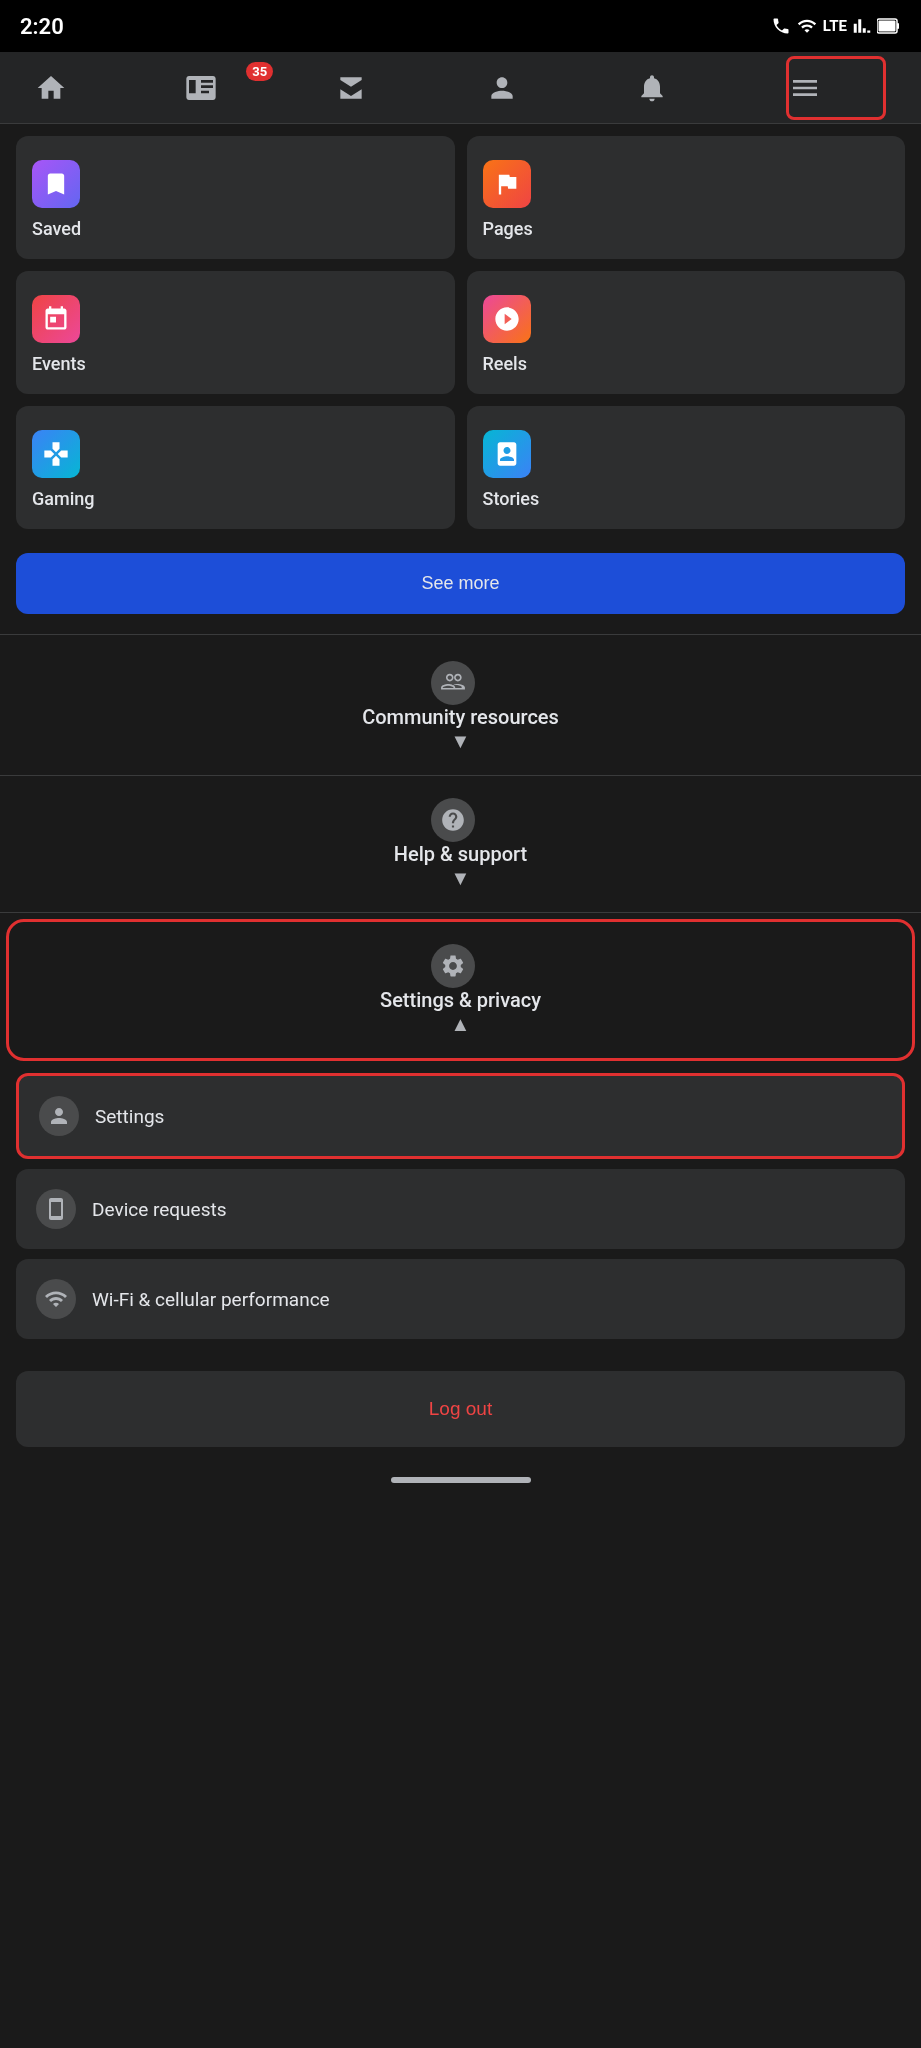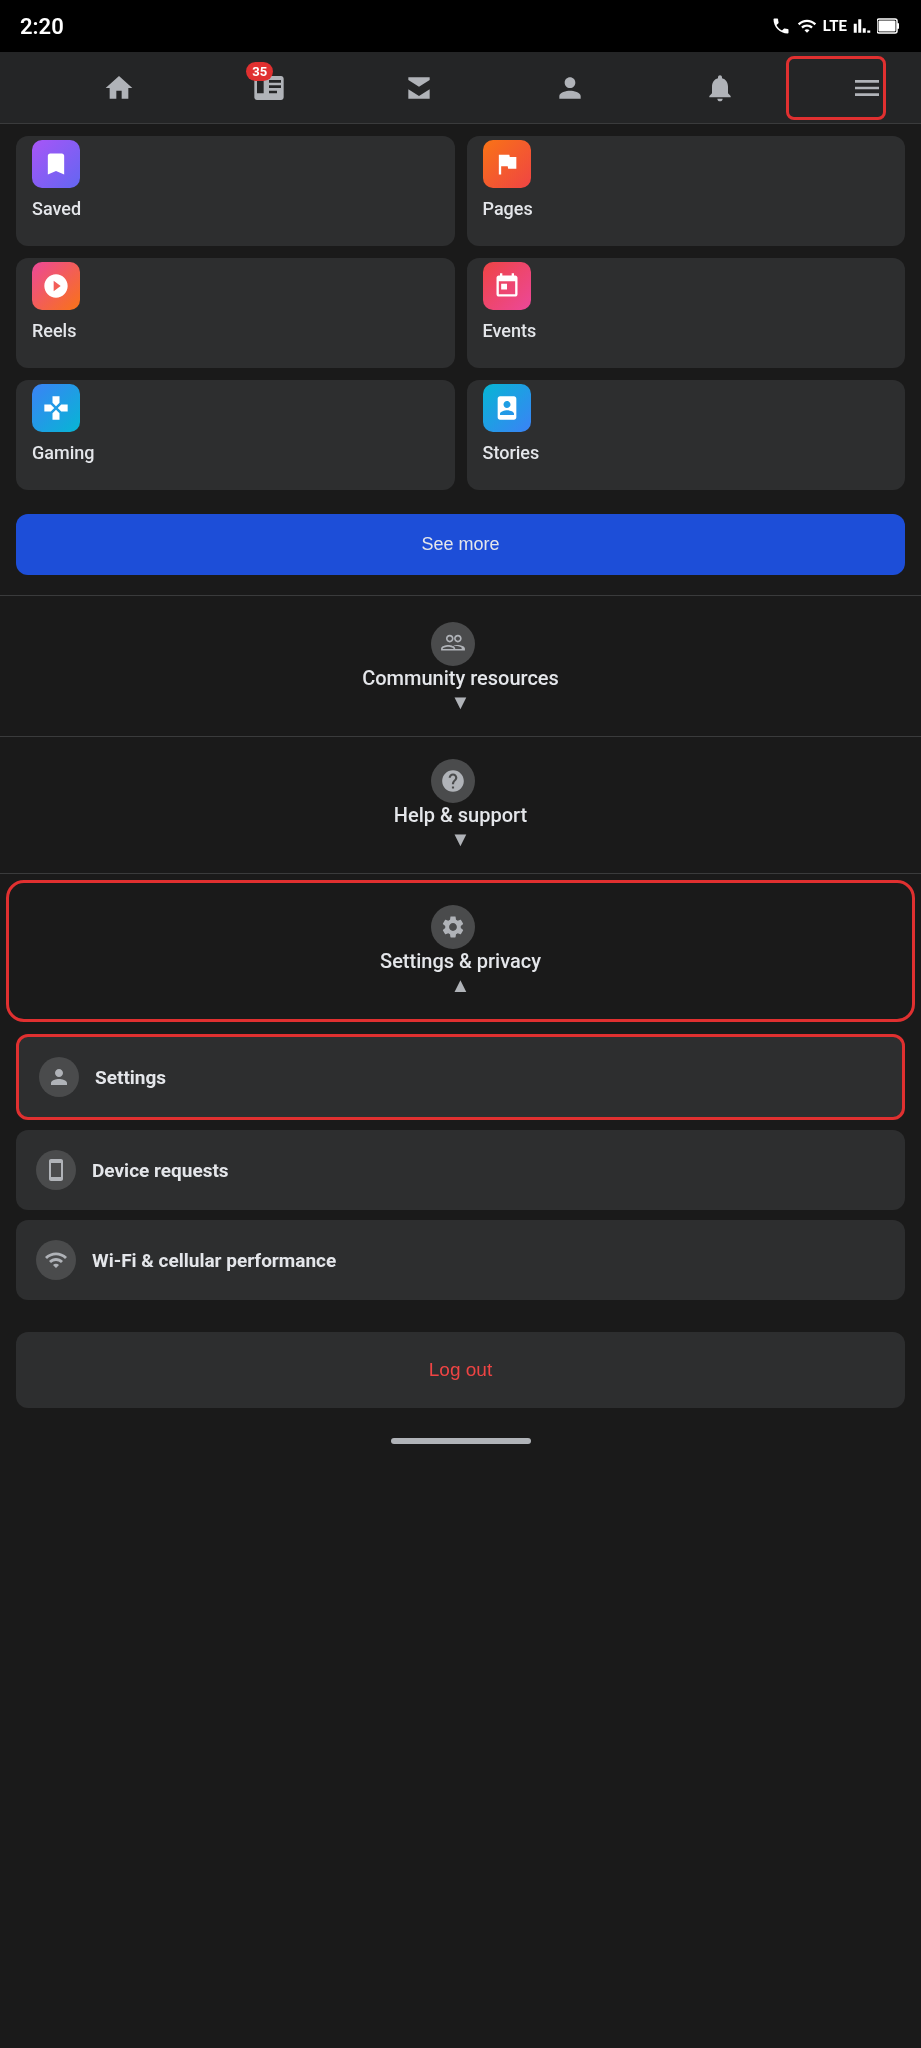--- a/index.html
+++ b/index.html
@@ -43,21 +43,21 @@
       display: flex;
       align-items: center;
       justify-content: space-around;
       padding: 0 10px;
       height: 72px;
       border-bottom: 1px solid #3a3b3c;
     }
     .nav-item {
       display: flex;
       align-items: center;
-      justify-content: flex-end;
+      justify-content: flex-start;
       width: 100px;
       height: 64px;
       cursor: pointer;
       position: relative;
       border-radius: 8px;
     }
     .nav-item svg {
       width: 32px;
       height: 32px;
       fill: #b0b3b8;
@@ -92,21 +92,21 @@
     }
     .grid-row {
       display: flex;
       gap: 12px;
       margin-bottom: 12px;
     }
     .grid-item {
       flex: 1;
       background: #2d2e2f;
       border-radius: 12px;
-      padding: 4px 16px 20px 16px;
+      padding: 24px 16px 20px 16px;
       cursor: pointer;
       display: flex;
       flex-direction: column;
       align-items: flex-start;
       min-height: 110px;
     }
     .grid-item-icon {
       width: 48px;
       height: 48px;
       margin-bottom: 10px;
@@ -195,21 +195,21 @@
       border-radius: 50%;
       background: #4a4b4c;
       display: flex;
       align-items: center;
       justify-content: center;
       margin-right: 16px;
       flex-shrink: 0;
     }
     .settings-sub-label {
       font-size: 19px;
-      font-weight: 700;
+      font-weight: 400;
       color: #e4e6ea;
     }
 
     
     .logout-btn {
       margin: 10px 16px 20px 16px;
       background: #2d2e2f;
       border: none;
       border-radius: 12px;
       padding: 27px;
@@ -385,37 +385,37 @@
             </svg>
           </div>
         </div>
         <span class="grid-item-label">Pages</span>
       </div>
     </div>
 
     <div class="grid-row">
       <div class="grid-item">
         <div class="grid-item-icon">
+          <div class="icon-events">
+            <svg viewBox="0 0 24 24" fill="white" width="28" height="28">
+              <path d="M19 3h-1V1h-2v2H8V1H6v2H5c-1.11 0-1.99.9-1.99 2L3 19c0 1.1.89 2 2 2h14c1.1 0 2-.9 2-2V5c0-1.1-.9-2-2-2zm0 16H5V8h14v11zM7 10h5v5H7z"></path>
+            </svg>
+          </div>
+        </div>
+        <span class="grid-item-label">Events</span>
+      </div>
+      <div class="grid-item">
+        <div class="grid-item-icon">
           <div class="icon-reels">
             <svg viewBox="0 0 24 24" fill="white" width="28" height="28">
               <path d="M12 2C6.48 2 2 6.48 2 12s4.48 10 10 10 10-4.48 10-10S17.52 2 12 2zm-2 14.5v-9l6 4.5-6 4.5z"></path>
             </svg>
           </div>
         </div>
         <span class="grid-item-label">Reels</span>
-      </div>
-      <div class="grid-item">
-        <div class="grid-item-icon">
-          <div class="icon-events">
-            <svg viewBox="0 0 24 24" fill="white" width="28" height="28">
-              <path d="M19 3h-1V1h-2v2H8V1H6v2H5c-1.11 0-1.99.9-1.99 2L3 19c0 1.1.89 2 2 2h14c1.1 0 2-.9 2-2V5c0-1.1-.9-2-2-2zm0 16H5V8h14v11zM7 10h5v5H7z"></path>
-            </svg>
-          </div>
-        </div>
-        <span class="grid-item-label">Events</span>
       </div>
     </div>
 
     <div class="grid-row">
       <div class="grid-item">
         <div class="grid-item-icon">
           <div class="icon-gaming">
             <svg viewBox="0 0 24 24" fill="white" width="28" height="28">
               <path d="M15 7.5V2H9v5.5l3 3 3-3zM7.5 9H2v6h5.5l3-3-3-3zM9 16.5V22h6v-5.5l-3-3-3 3zM16.5 9l-3 3 3 3H22V9h-5.5z"></path>
             </svg>

